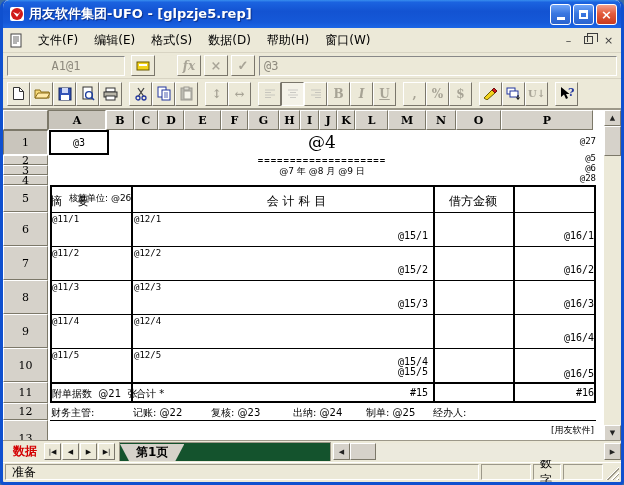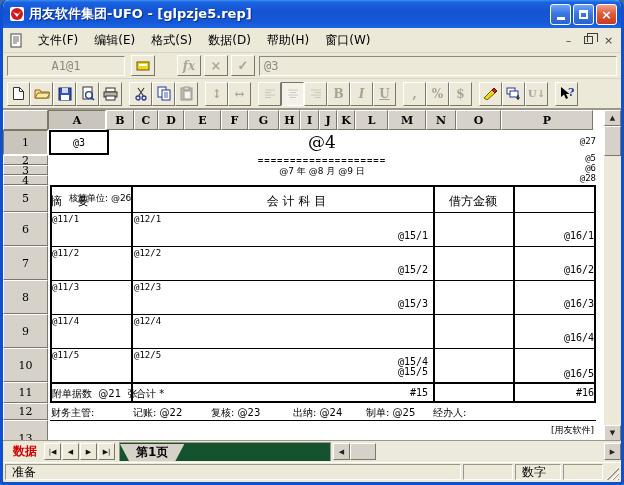--- a/index.html
+++ b/index.html
@@ -418,18 +418,18 @@
     <span class="hscroll">
       <span class="sbtn">◀</span>
       <span class="hthumb"></span>
       <span class="sbtn right-end">▶</span>
     </span>
   </div>
 
   <div class="statusbar">
     <span class="spanel main">准备</span>
     <span class="spanel small"></span>
-    <span class="spanel small" style="width:46px">数字</span>
+    <span class="spanel small" style="width:28px">数字</span>
     <span class="spanel small" style="width:40px"></span>
     <span class="grip"></span>
   </div>
 
 </div>
 
 </body></html>

